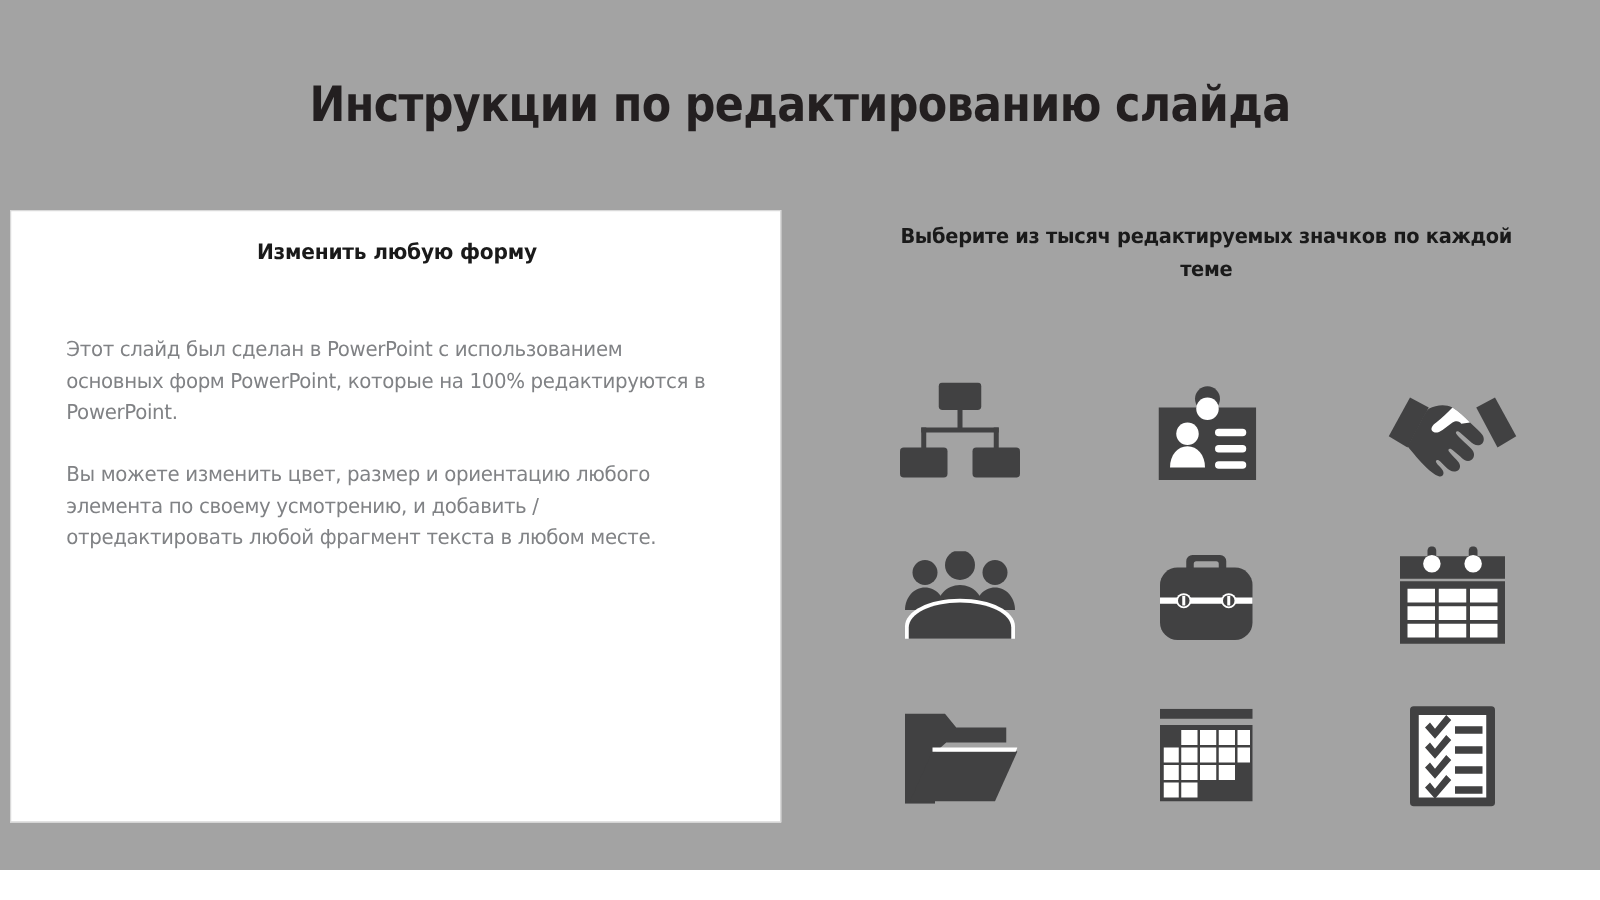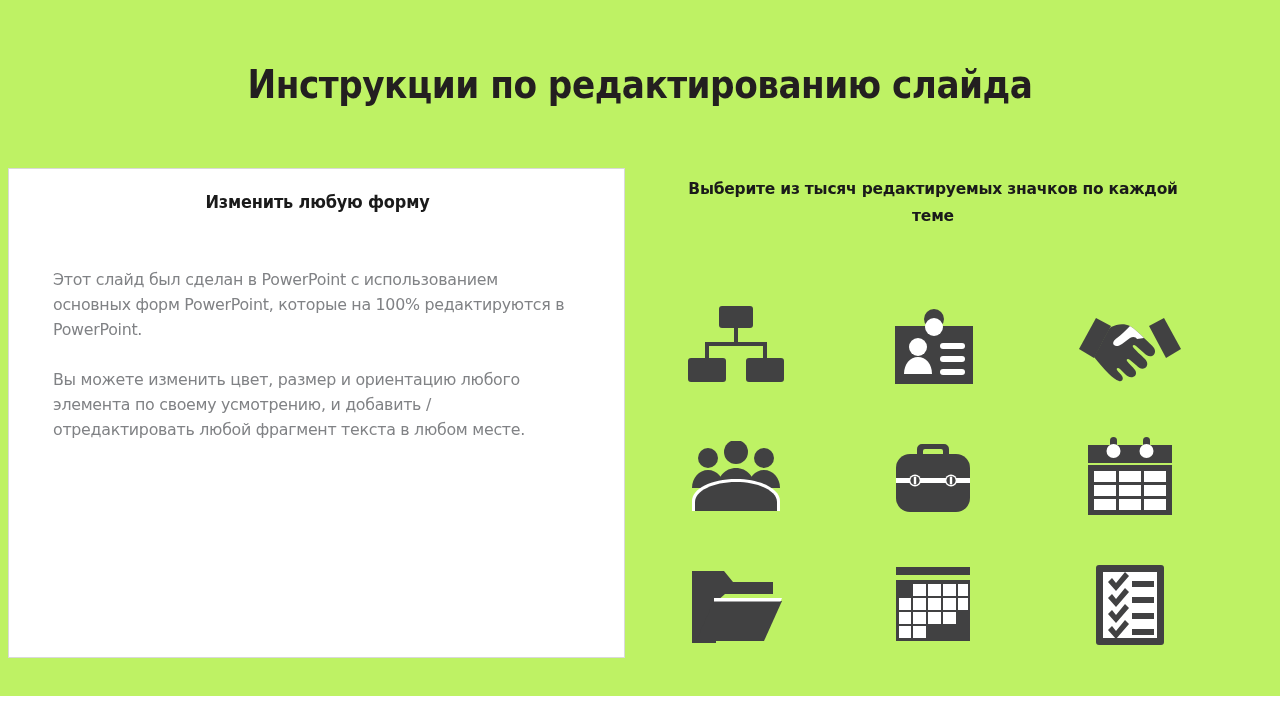--- a/index.html
+++ b/index.html
@@ -12,21 +12,21 @@
     height: 720px;
     overflow: hidden;
     font-family: "Liberation Sans", sans-serif;
     -webkit-font-smoothing: antialiased;
   }
 
   .slide {
     position: relative;
     width: 1280px;
     height: 696px;
-    background: #bef264;
+    background: #a3a3a3;
   }
 
   
   .slide-title {
     position: absolute;
     left: 0;
     top: 62px;
     width: 1280px;
     text-align: center;
     font-family: "DejaVu Sans", "Liberation Sans", sans-serif;
@@ -80,21 +80,21 @@
     transform: scaleX(0.96);
     transform-origin: left center;
   }
   .left-card-body p.second {
     margin-top: 25px;
   }
 
   
   .right-col {
     position: absolute;
-    left: 638px;
+    left: 670px;
     top: 175px;
     width: 590px;
   }
   .right-heading {
     width: 560px;
     margin: 0 auto;
     text-align: center;
     font-family: "DejaVu Sans", "Liberation Sans", sans-serif;
     font-size: 16.5px;
     font-weight: bold;

